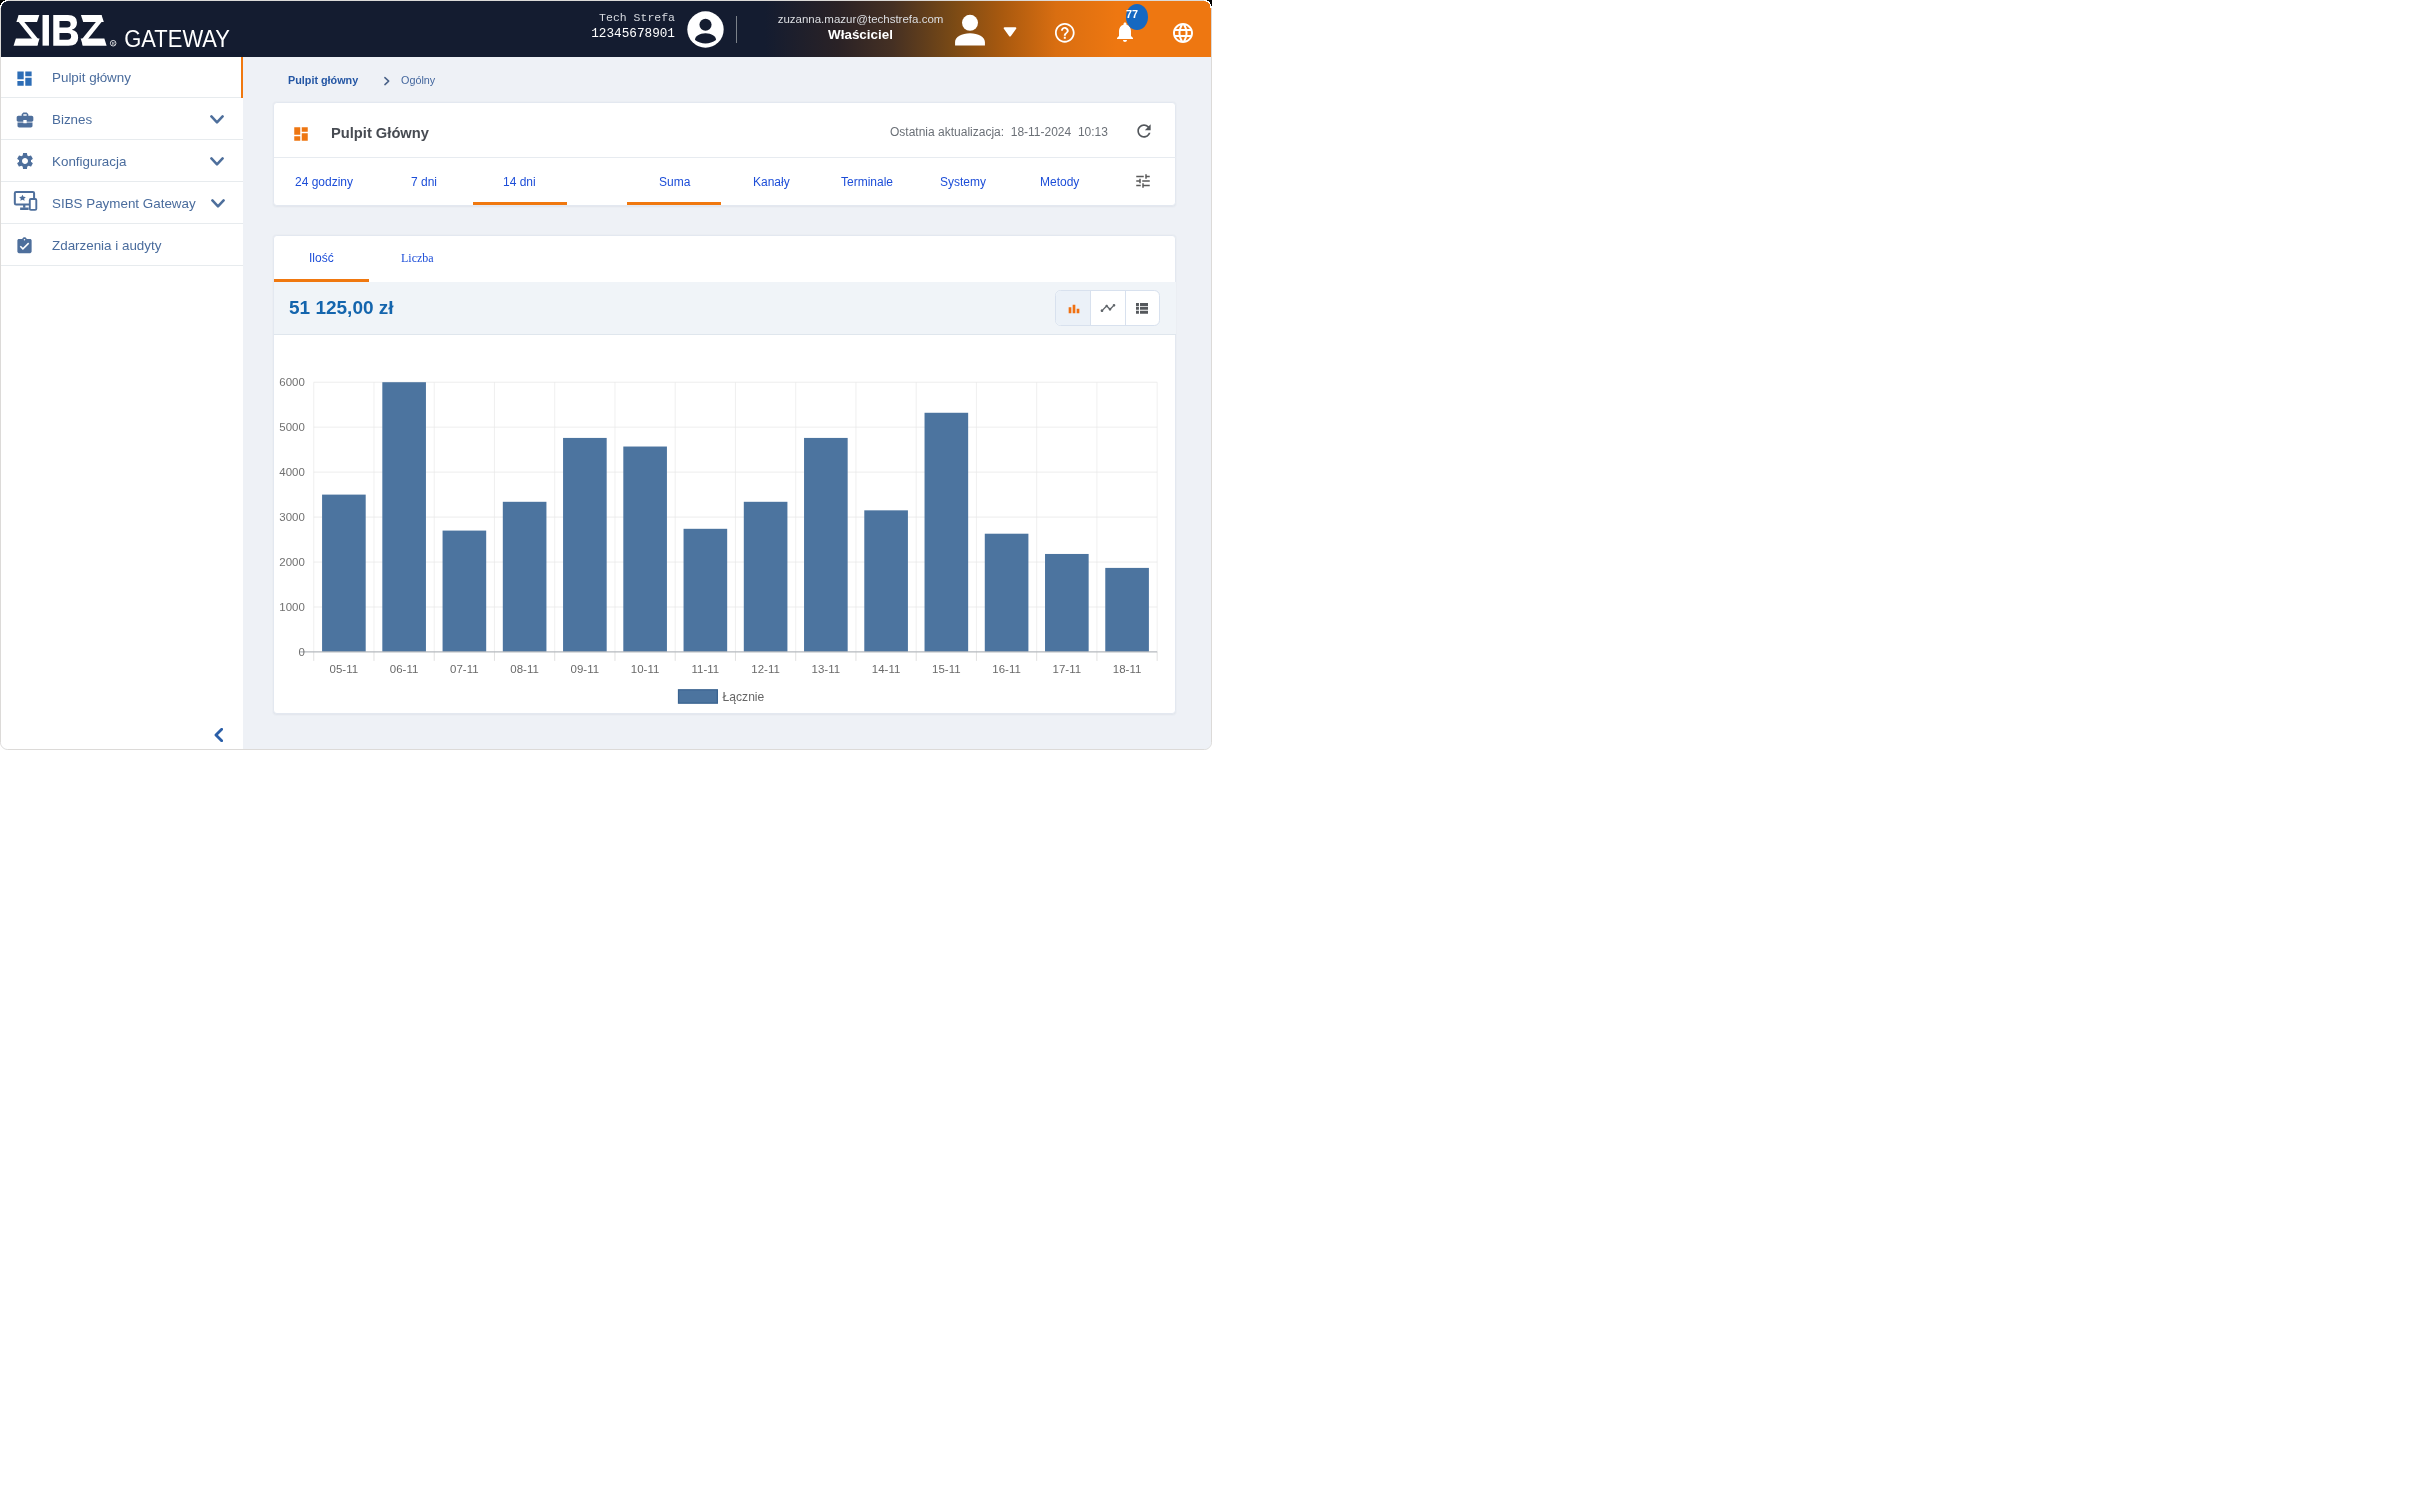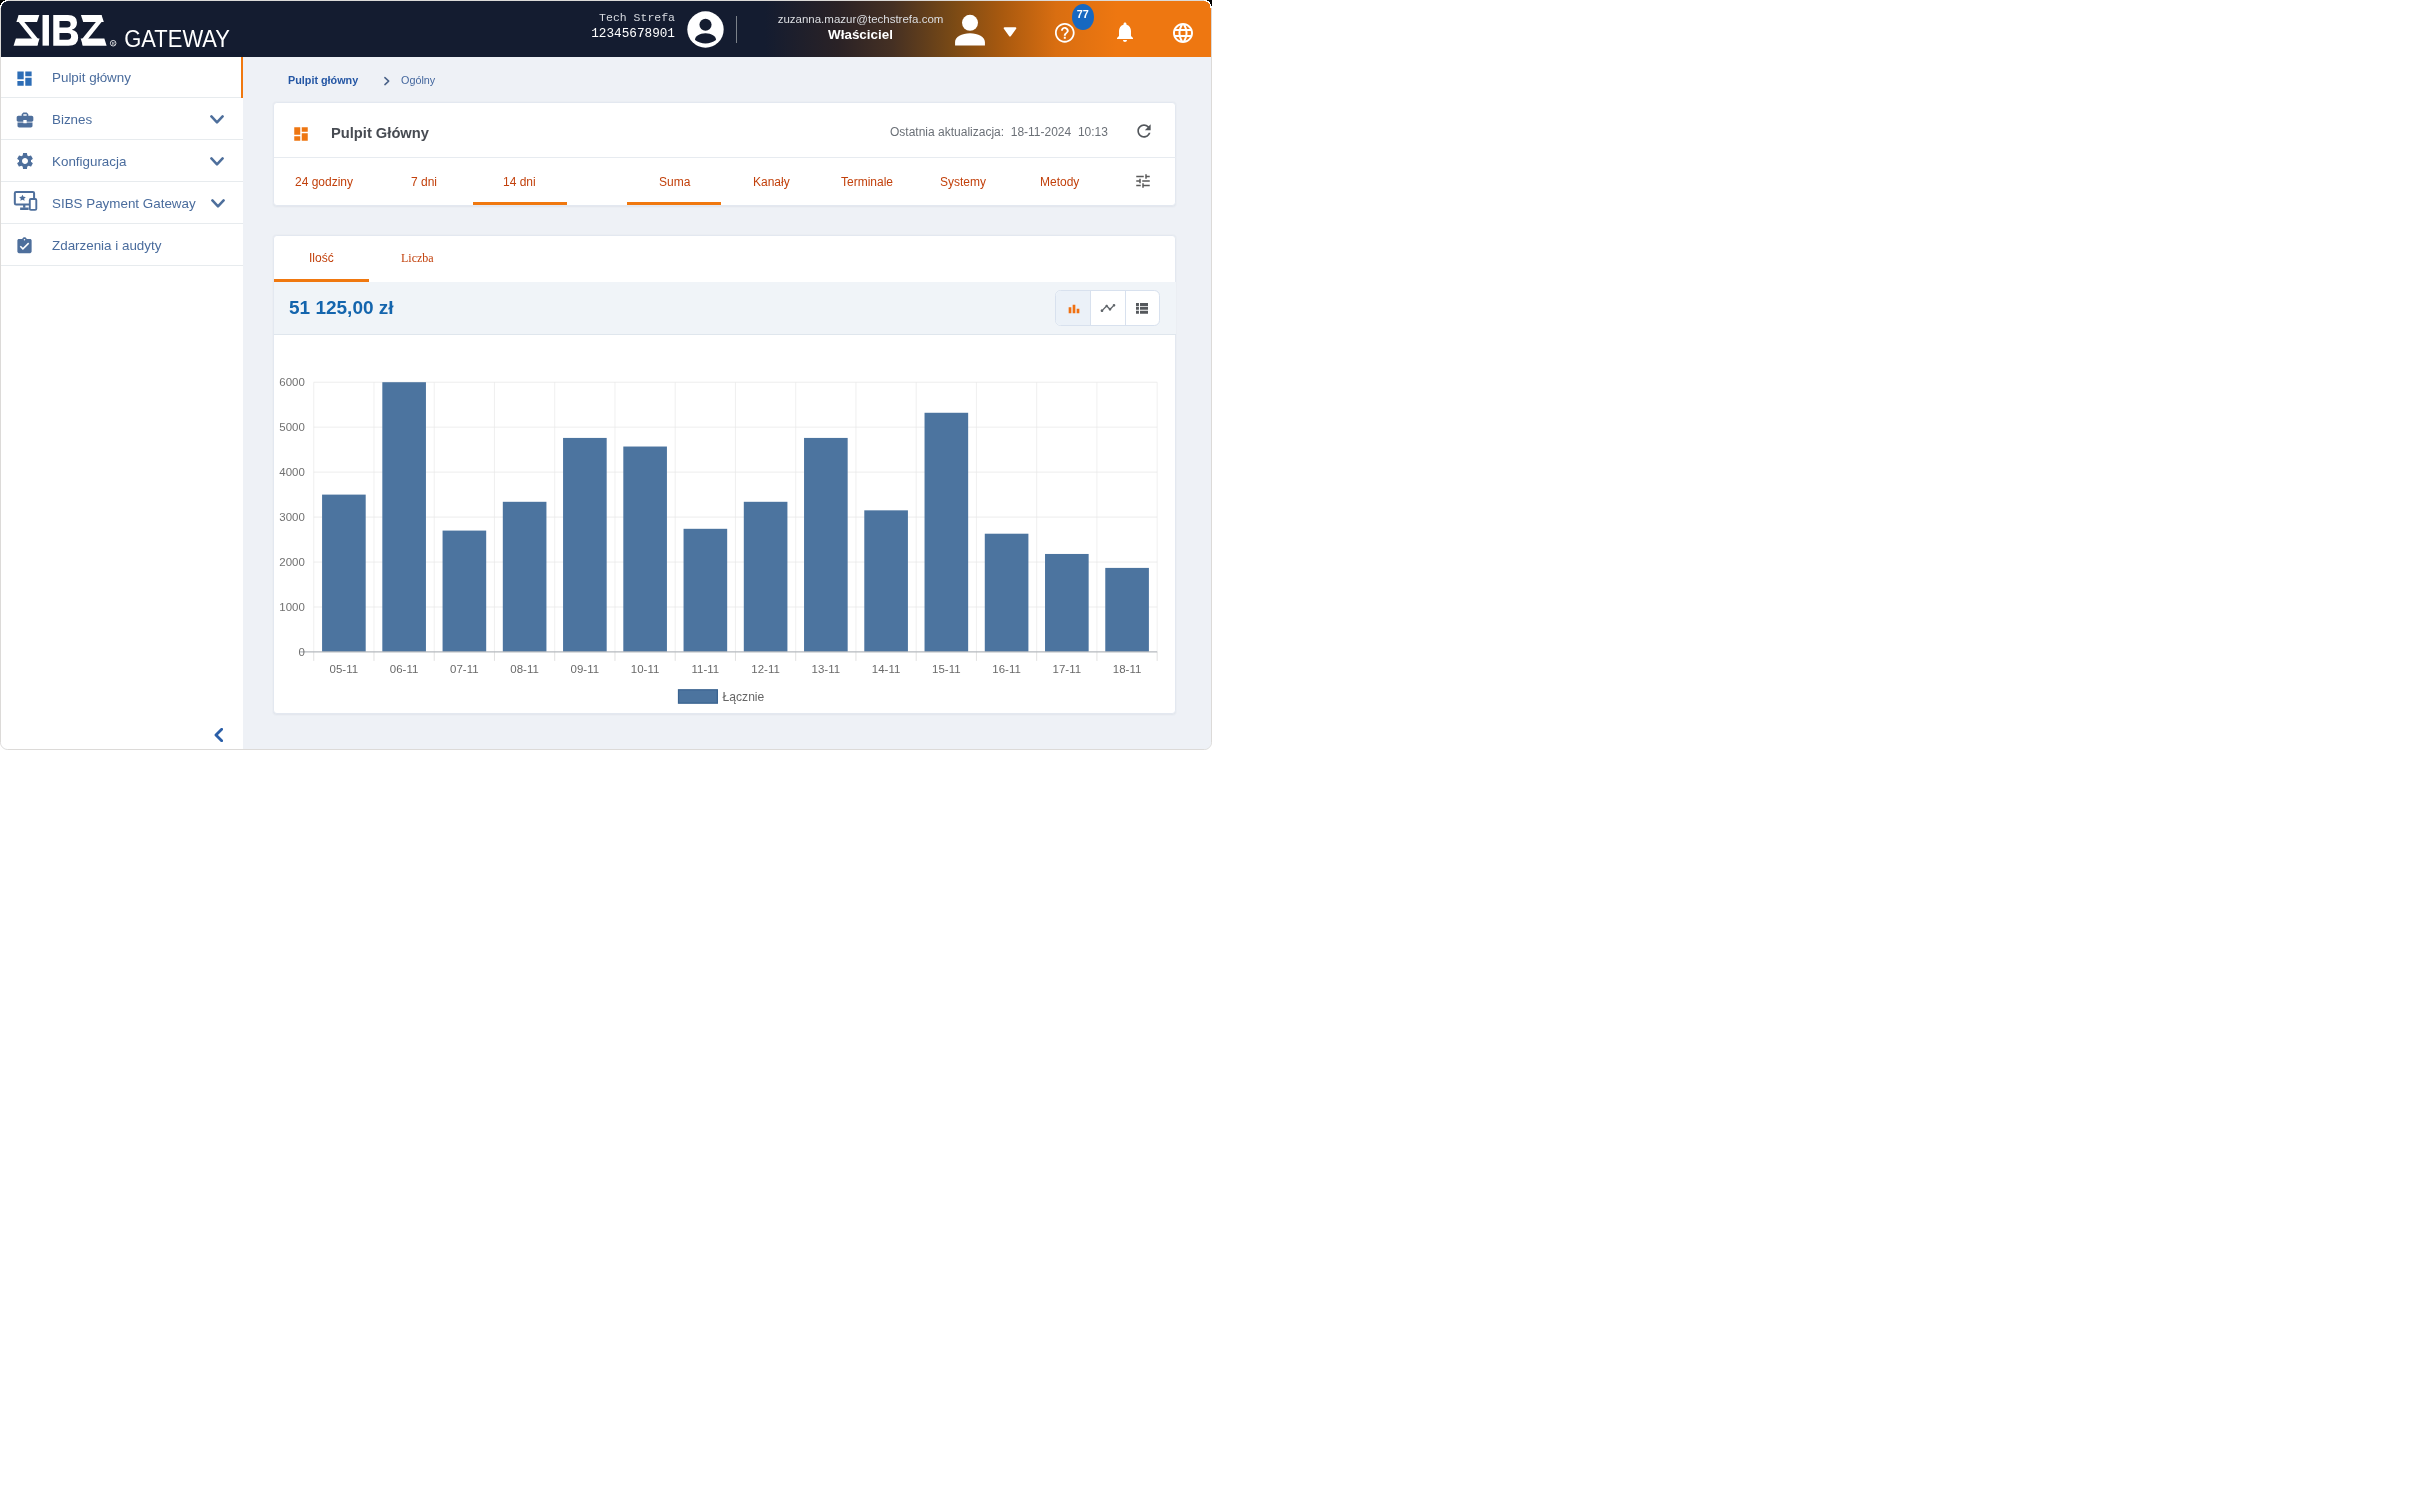--- a/index.html
+++ b/index.html
@@ -10,21 +10,21 @@
 .header { position:absolute; left:0; top:0; width:1213px; height:56px;
   background:linear-gradient(90deg,#141c30 0%,#141c30 63%,#2a2226 69%,#453023 73.5%,#7a4a15 78.5%,#a8590f 82.5%,#d96e11 87%,#ee7711 92%,#ee7711 100%); }
 
 .sidebar { position:absolute; left:0; top:56px; width:242px; bottom:0; background:#fff; box-shadow:2.5px 0 6.4px rgba(30,50,90,.07); }
 .menurow { position:absolute; left:0; width:242px; border-bottom:0.6px solid #e7ebee; }
 .mtext { position:absolute; left:51px; font-size:13.4px; color:#4a6c9d; }
 .orangebar { position:absolute; left:240px; top:0; width:1.9px; height:41px; background:#f0780f; }
 
 .main-bg { position:absolute; left:242px; top:56px; right:0; bottom:0; background:#eef1f6; }
 .card { position:absolute; background:#fff; border:0.6px solid #e3e8f0; border-radius:3.8px; box-shadow:0 0.6px 1.9px rgba(50,70,100,.07); }
-.tabtxt { position:absolute; font-size:12px; color:#c2410c; white-space:nowrap; }
+.tabtxt { position:absolute; font-size:12px; color:#1d4ed8; white-space:nowrap; }
 </style>
 </head>
 <body>
 <div class="page">
 
   <div class="header">
 
     <svg class="abs" style="left:12px;top:13.7px;" width="236" height="33" viewBox="0 0 370 52">
 
       <g fill="#fff">
@@ -78,21 +78,21 @@
       <path d="M2.5,2 L19.5,2 L11,13.5 Z" fill="#fff" stroke="#fff" stroke-width="3" stroke-linejoin="round"></path>
     </svg>
 
     <svg class="abs" style="left:1052px;top:20px;" width="23.6" height="23.6" viewBox="0 0 24 24" fill="#fff">
       <path d="M12 2C6.48 2 2 6.48 2 12s4.48 10 10 10 10-4.48 10-10S17.52 2 12 2zm0 18.2c-4.52 0-8.2-3.68-8.2-8.2S7.48 3.8 12 3.8s8.2 3.68 8.2 8.2-3.68 8.2-8.2 8.2zm-1-4.2h2v2h-2zm1.61-9.96c-2.06-.3-3.88.97-4.43 2.79-.18.58.26 1.17.87 1.17h.2c.41 0 .74-.29.88-.67.32-.89 1.27-1.5 2.3-1.28.95.2 1.65 1.13 1.57 2.1-.1 1.34-1.62 1.63-2.45 2.88 0 .01-.01.01-.01.02-.01.02-.02.03-.03.05-.09.15-.18.32-.25.5-.01.03-.03.05-.04.08-.01.02-.01.04-.02.07-.12.34-.2.75-.2 1.25h2c0-.42.11-.77.28-1.07.02-.03.03-.06.05-.09.08-.14.18-.27.28-.39.01-.01.02-.03.03-.04.1-.12.21-.23.33-.34.96-.91 2.26-1.65 1.99-3.56-.24-1.74-1.61-3.21-3.35-3.47z"></path>
     </svg>
 
     <svg class="abs" style="left:1112px;top:18.5px;" width="24" height="24" viewBox="0 0 24 24" fill="#fff">
       <path d="M12 22c1.1 0 2-.9 2-2h-4c0 1.1.89 2 2 2zm6-6v-5c0-3.07-1.64-5.64-4.5-6.32V4c0-.83-.67-1.5-1.5-1.5s-1.5.67-1.5 1.5v.68C7.63 5.36 6 7.92 6 11v5l-2 2v1h16v-1l-2-2z"></path>
     </svg>
-    <div class="abs" style="left:1071px;top:3.2px;width:21.7px;height:26px;border-radius:50%;background:#1668c1;color:#fff;font-size:10.8px;font-weight:bold;text-align:center;line-height:21.7px;">77</div>
+    <div class="abs" style="left:1125px;top:3.2px;width:21.7px;height:26px;border-radius:50%;background:#1668c1;color:#fff;font-size:10.8px;font-weight:bold;line-height:21.7px;">77</div>
 
     <svg class="abs" style="left:1170px;top:20.4px;" width="24" height="24" viewBox="0 0 24 24" fill="#fff">
       <path d="M11.99 2C6.47 2 2 6.48 2 12s4.47 10 9.99 10C17.52 22 22 17.52 22 12S17.52 2 11.99 2zm6.93 6h-2.95c-.32-1.25-.78-2.45-1.38-3.56 1.84.63 3.37 1.91 4.33 3.56zM12 4.04c.83 1.2 1.48 2.53 1.91 3.96h-3.82c.43-1.43 1.08-2.76 1.91-3.96zM4.26 14C4.1 13.36 4 12.69 4 12s.1-1.36.26-2h3.38c-.08.66-.14 1.32-.14 2 0 .68.06 1.34.14 2H4.26zm.82 2h2.95c.32 1.25.78 2.45 1.38 3.56-1.84-.63-3.37-1.9-4.33-3.56zm2.95-8H5.08c.96-1.66 2.49-2.93 4.33-3.56C8.81 5.55 8.35 6.75 8.03 8zM12 19.96c-.83-1.2-1.48-2.53-1.91-3.96h3.82c-.43 1.43-1.08 2.76-1.91 3.96zM14.34 14H9.66c-.09-.66-.16-1.32-.16-2 0-.68.07-1.35.16-2h4.68c.09.65.16 1.32.16 2 0 .68-.07 1.34-.16 2zm.25 5.56c.6-1.11 1.06-2.31 1.38-3.56h2.95c-.96 1.65-2.49 2.93-4.33 3.56zM16.36 14c.08-.66.14-1.32.14-2 0-.68-.06-1.34-.14-2h3.38c.16.64.26 1.31.26 2s-.1 1.36-.26 2h-3.38z"></path>
     </svg>
   </div>
 
   <div class="sidebar">
 
     <div class="menurow" style="top:0; height:41px;">
       <svg class="abs" style="left:14px;top:11.5px;" width="19" height="19" viewBox="0 0 24 24" fill="#2d6db6">

